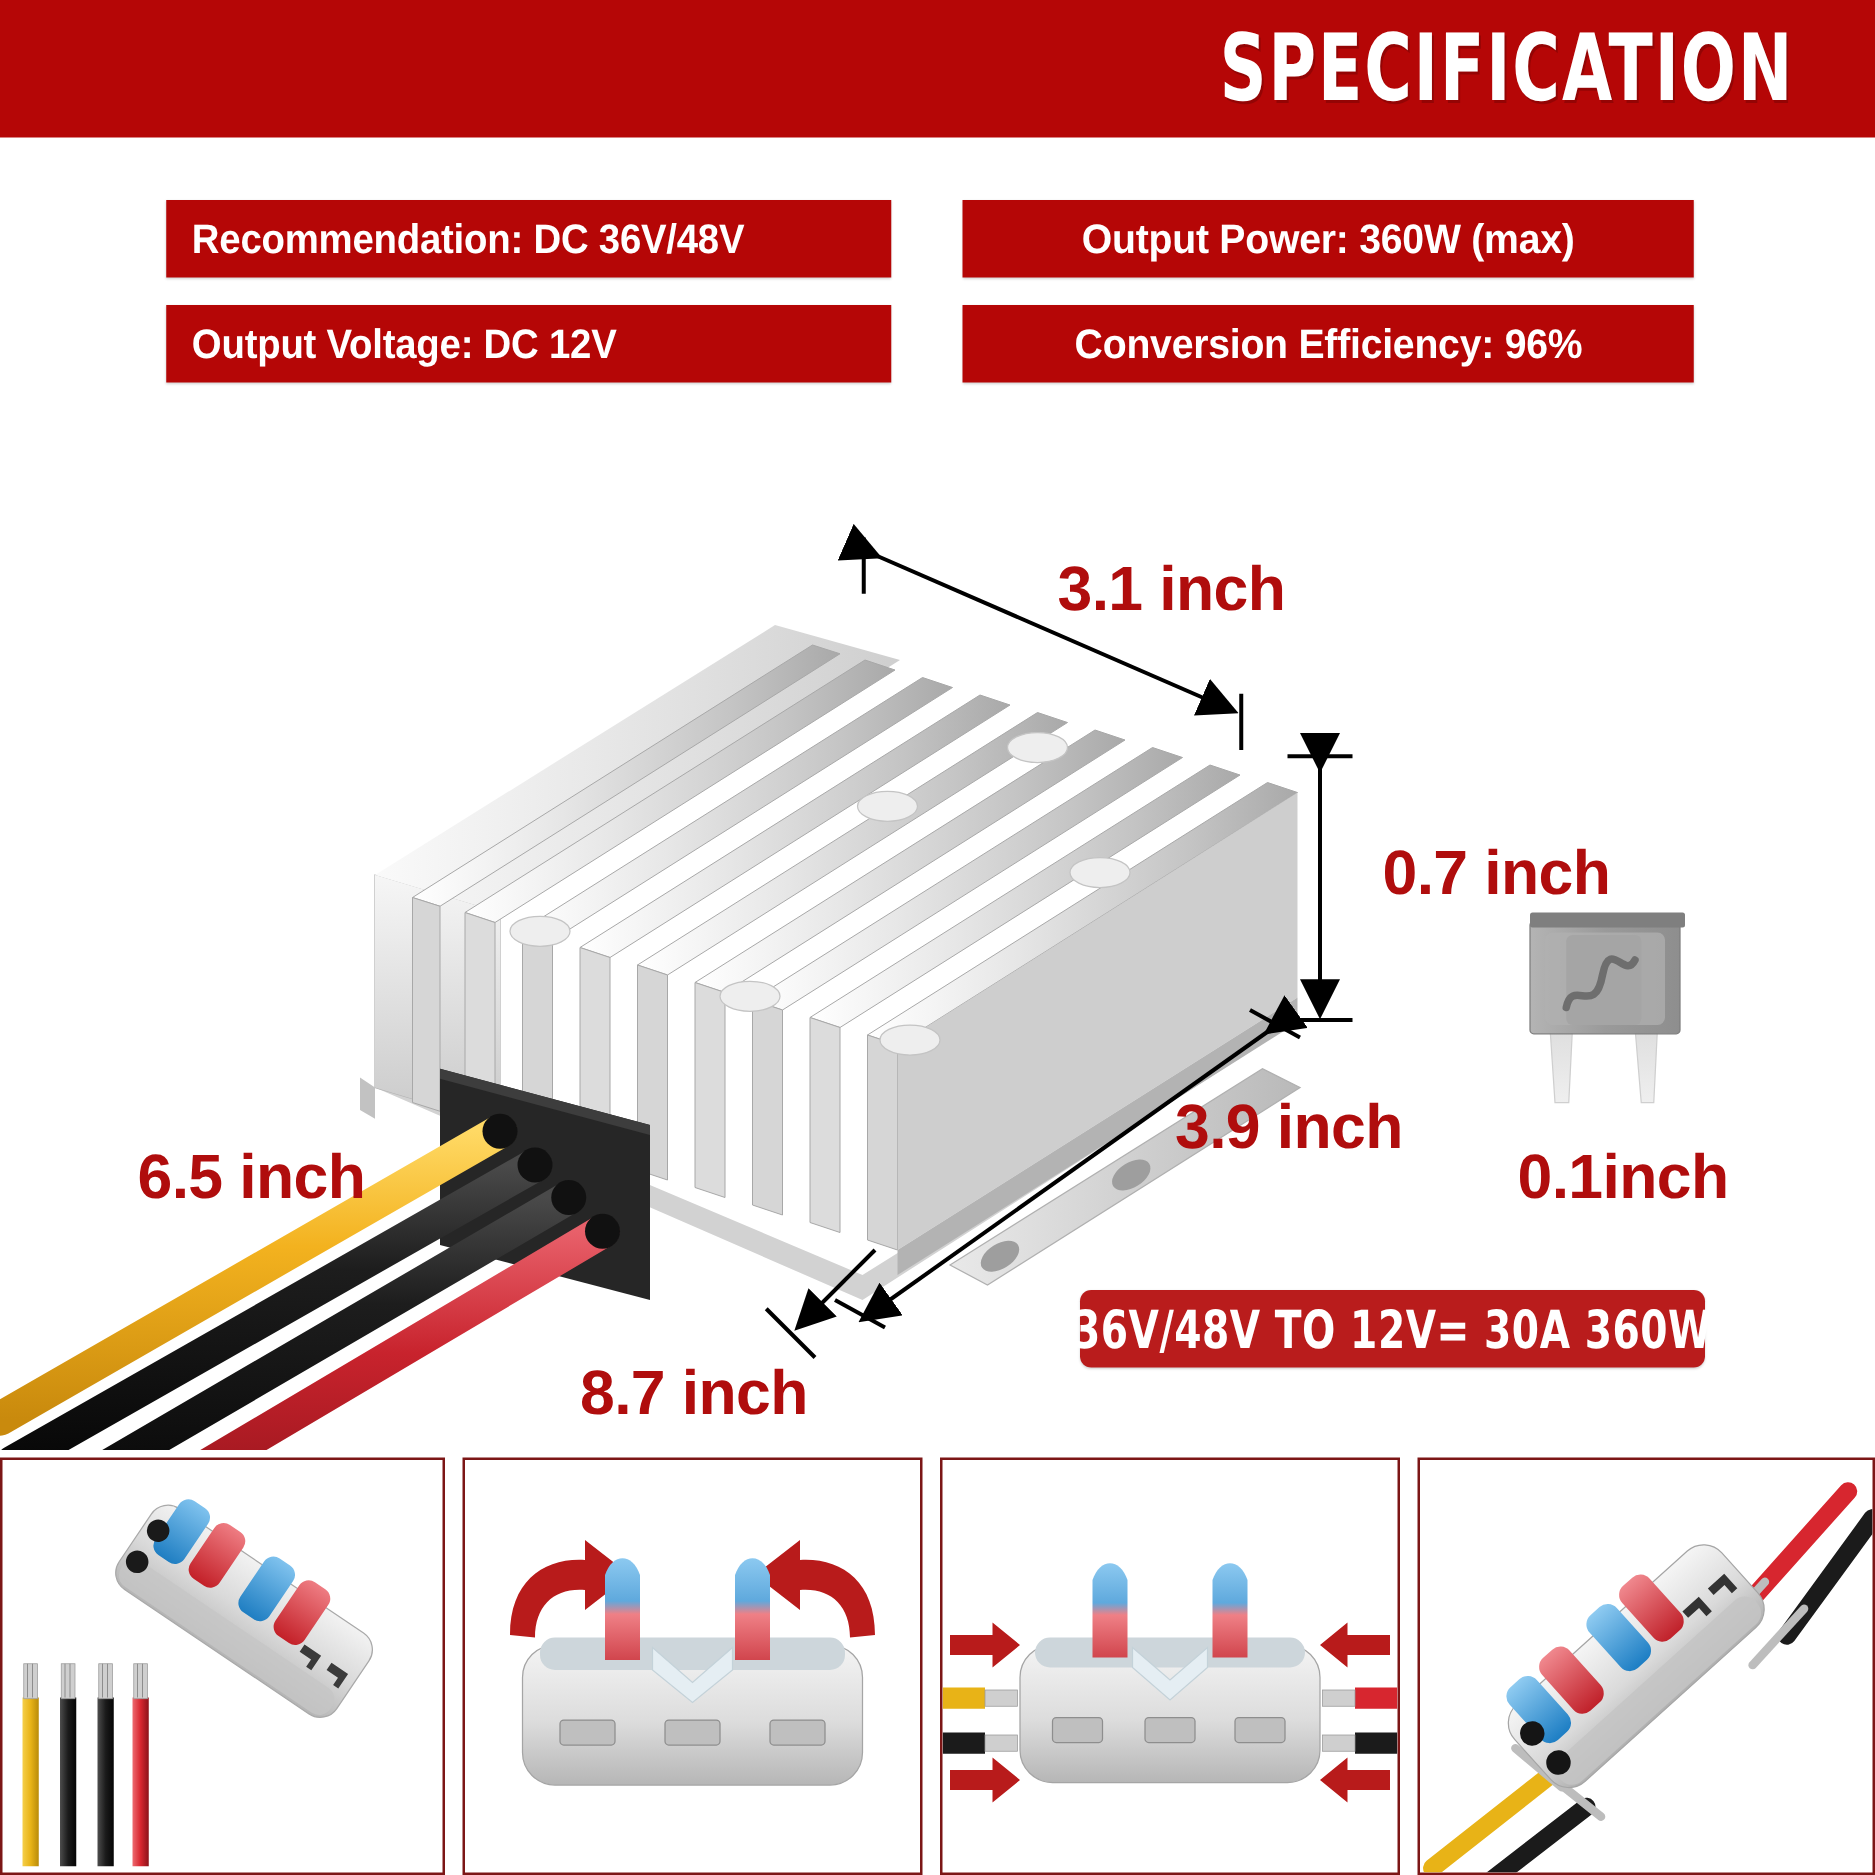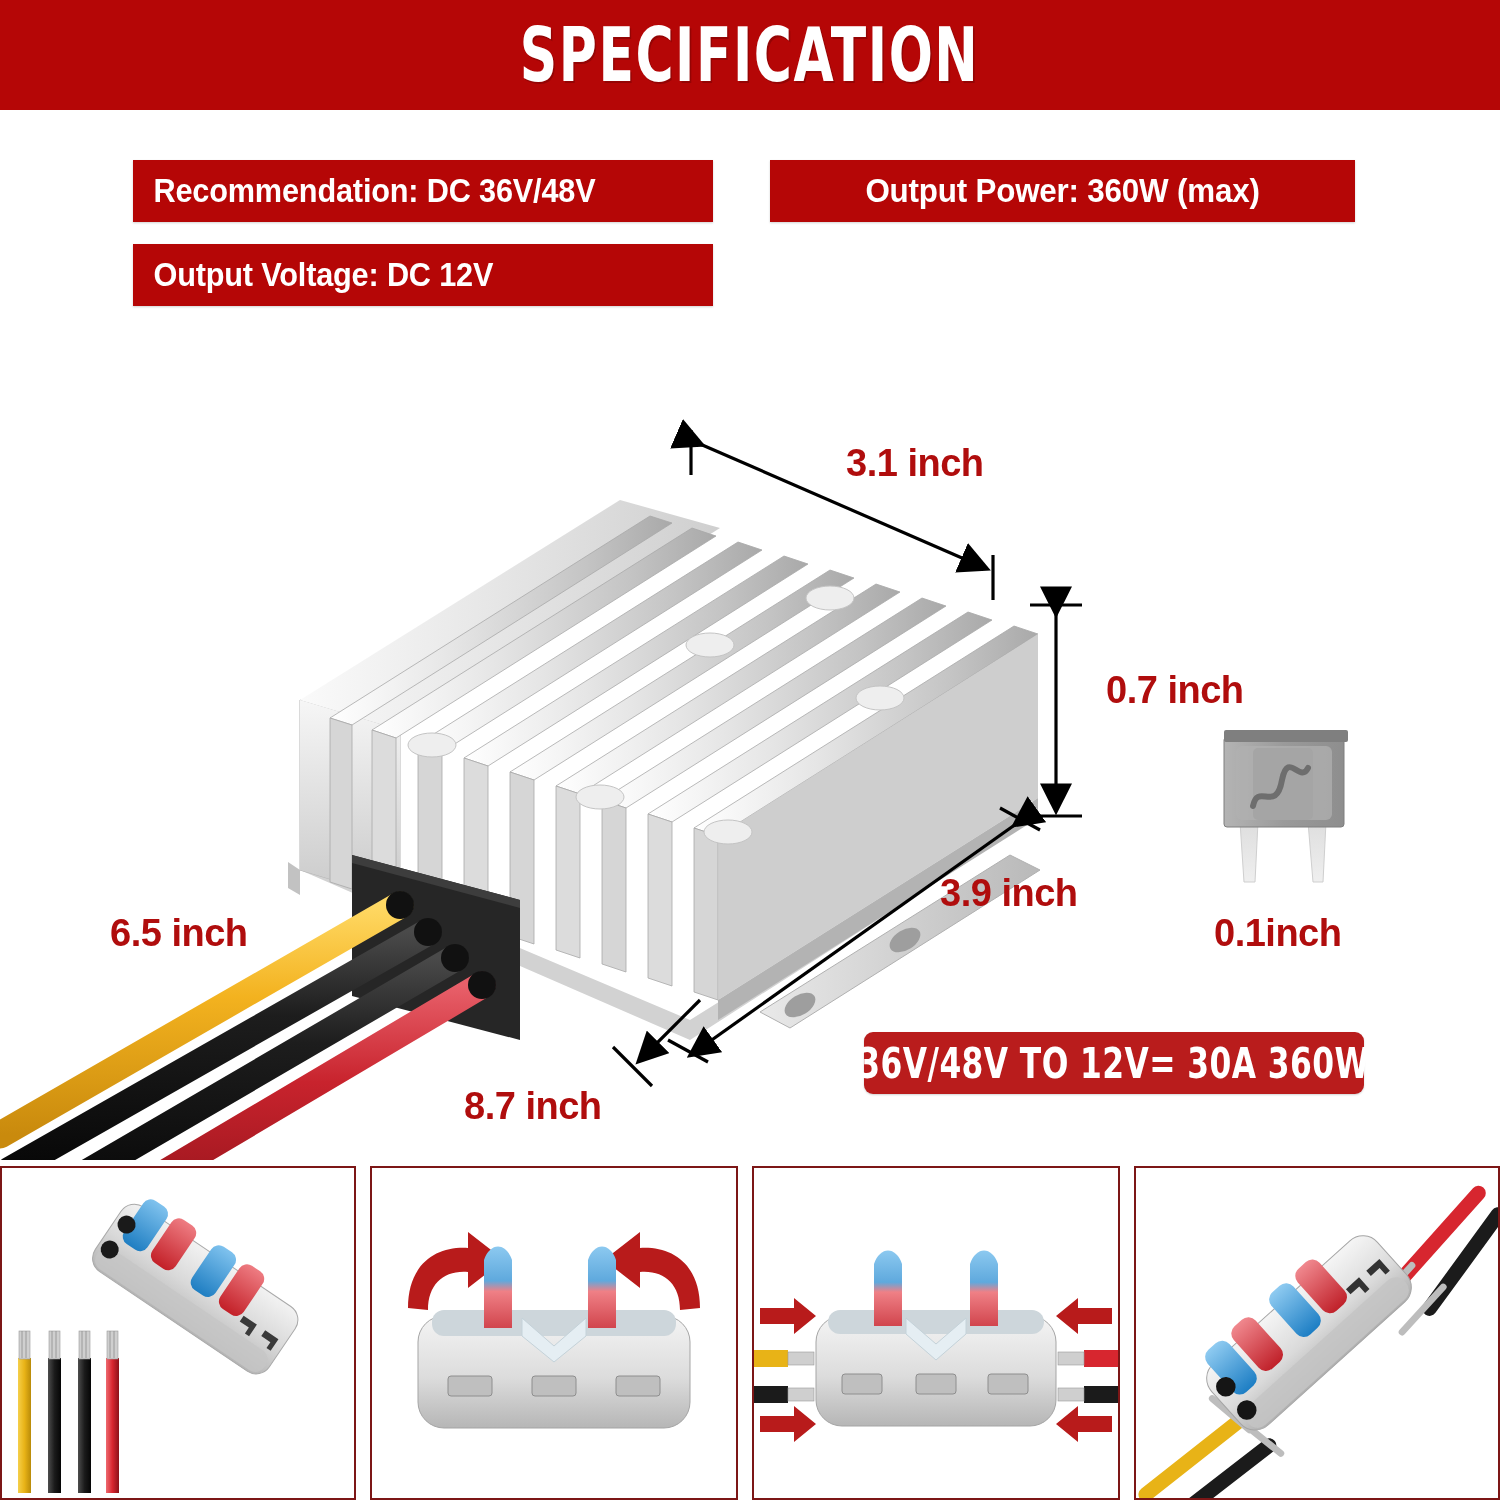--- a/index.html
+++ b/index.html
@@ -7,21 +7,21 @@
     width:1500px;height:1500px;
     background:#ffffff;
     font-family:"Liberation Sans", sans-serif;
     overflow:hidden;
     position:relative;
   }
   
   .header-banner{
     position:absolute;left:0;top:0;width:1500px;height:110px;
     background:#b50606;
-    display:flex;align-items:center;justify-content:center;
+    display:flex;align-items:center;justify-content:flex-end;
   }
   .header-title{
     color:#ffffff;
     font-family:"Liberation Sans Narrow","DejaVu Sans Condensed","Liberation Sans",sans-serif;
     font-size:74px;font-weight:bold;
     letter-spacing:2px;
     transform:scaleX(0.78);
     transform-origin:center;
     white-space:nowrap;
     text-shadow:2px 2px 0 rgba(0,0,0,.18);
@@ -49,21 +49,21 @@
     transform-origin:left center;
     letter-spacing:-0.2px;
   }
   .spec-col.right .spec-box{justify-content:center;}
   .spec-col.right .spec-box .spec-text{padding-left:0;transform:scaleX(0.95);transform-origin:center;}
 
   .dim-label{
     position:absolute;
     color:#b00d0d;
     font-weight:bold;
-    font-size:38px;
+    font-size:50px;
     white-space:nowrap;
     letter-spacing:-0.5px;
   }
 
   
   .fuse-wrap{position:absolute;left:1196px;top:722px;width:175px;height:165px;}
 
   
   .badge{
     position:absolute;left:864px;top:1032px;width:500px;height:62px;
@@ -110,20 +110,23 @@
       <span class="spec-text">Recommendation: DC 36V/48V</span>
     </div>
     <div class="spec-box">
       <span class="spec-text">Output Voltage: DC 12V</span>
     </div>
   </div>
 
   <div class="spec-col right">
     <div class="spec-box">
       <span class="spec-text">Output Power: 360W (max)</span>
+    </div>
+    <div class="spec-box">
+      <span class="spec-text">Conversion Efficiency: 96%</span>
     </div>
   </div>
 
 </div>
 
 <svg style="position:absolute;left:0px;top:400px;width:1500px;height:760px;" viewBox="0 0 1500 760">
   <defs>
     <linearGradient id="alum" x1="0" y1="0" x2="0" y2="1">
       <stop offset="0" stop-color="#f2f2f2"></stop>
       <stop offset="0.45" stop-color="#dcdcdc"></stop>

